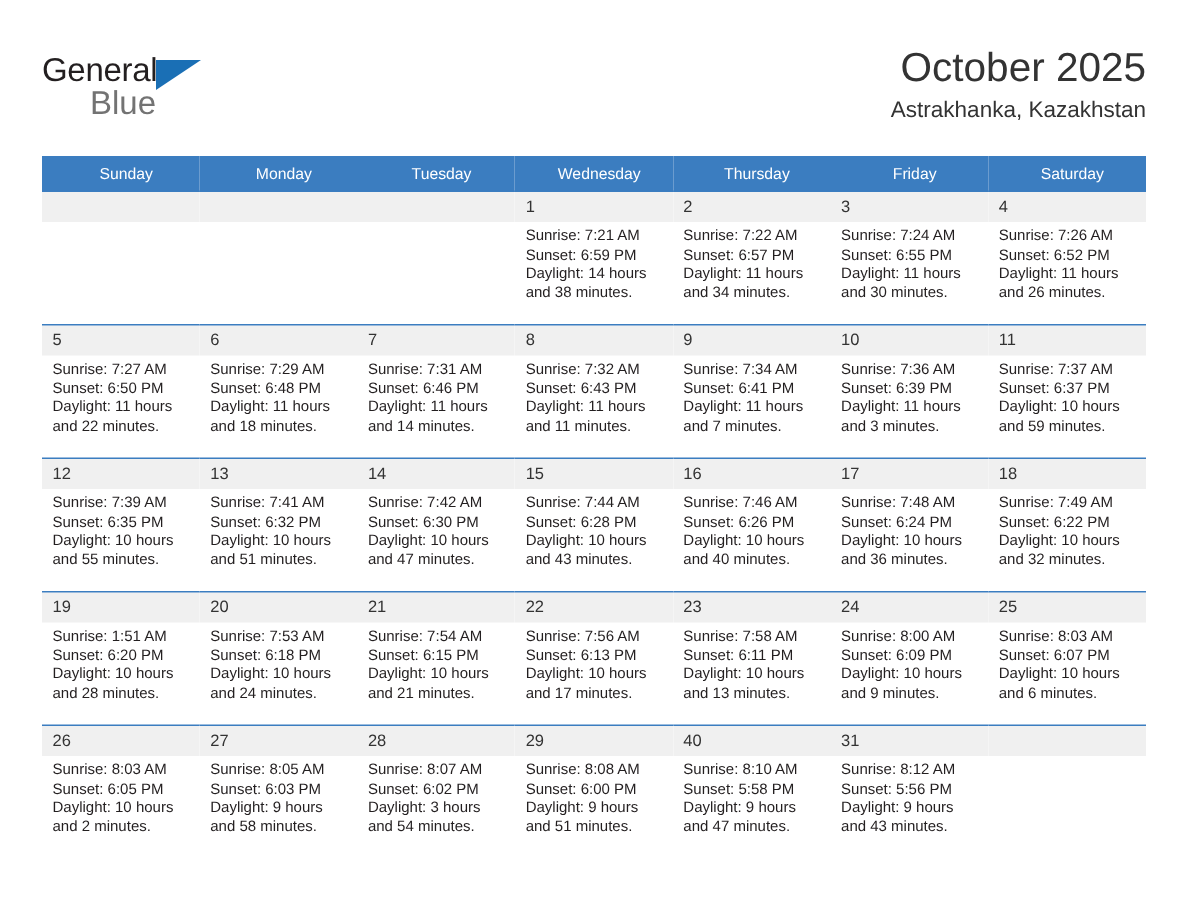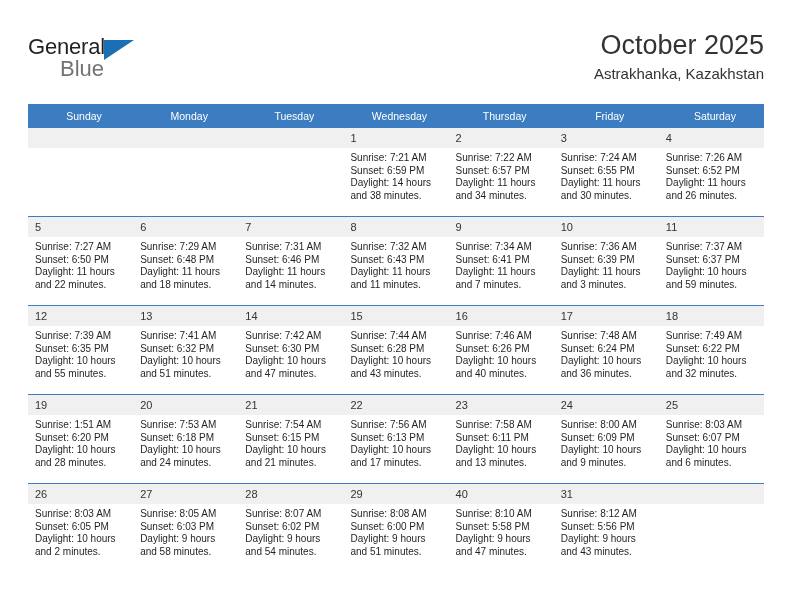--- a/index.html
+++ b/index.html
@@ -409,21 +409,21 @@
                 <div>Sunrise: 8:05 AM</div>
                 <div>Sunset: 6:03 PM</div>
                 <div class="wrap">Daylight: 9 hours and 58 minutes.</div>
               </div>
             </td>
             <td>
               <div class="daynum">28</div>
               <div class="cell-body">
                 <div>Sunrise: 8:07 AM</div>
                 <div>Sunset: 6:02 PM</div>
-                <div class="wrap">Daylight: 9 hours and 54 minutes.</div>
+                <div class="wrap">Daylight: 3 hours and 54 minutes.</div>
               </div>
             </td>
             <td>
               <div class="daynum">29</div>
               <div class="cell-body">
                 <div>Sunrise: 8:08 AM</div>
                 <div>Sunset: 6:00 PM</div>
                 <div class="wrap">Daylight: 9 hours and 51 minutes.</div>
               </div>
             </td>

